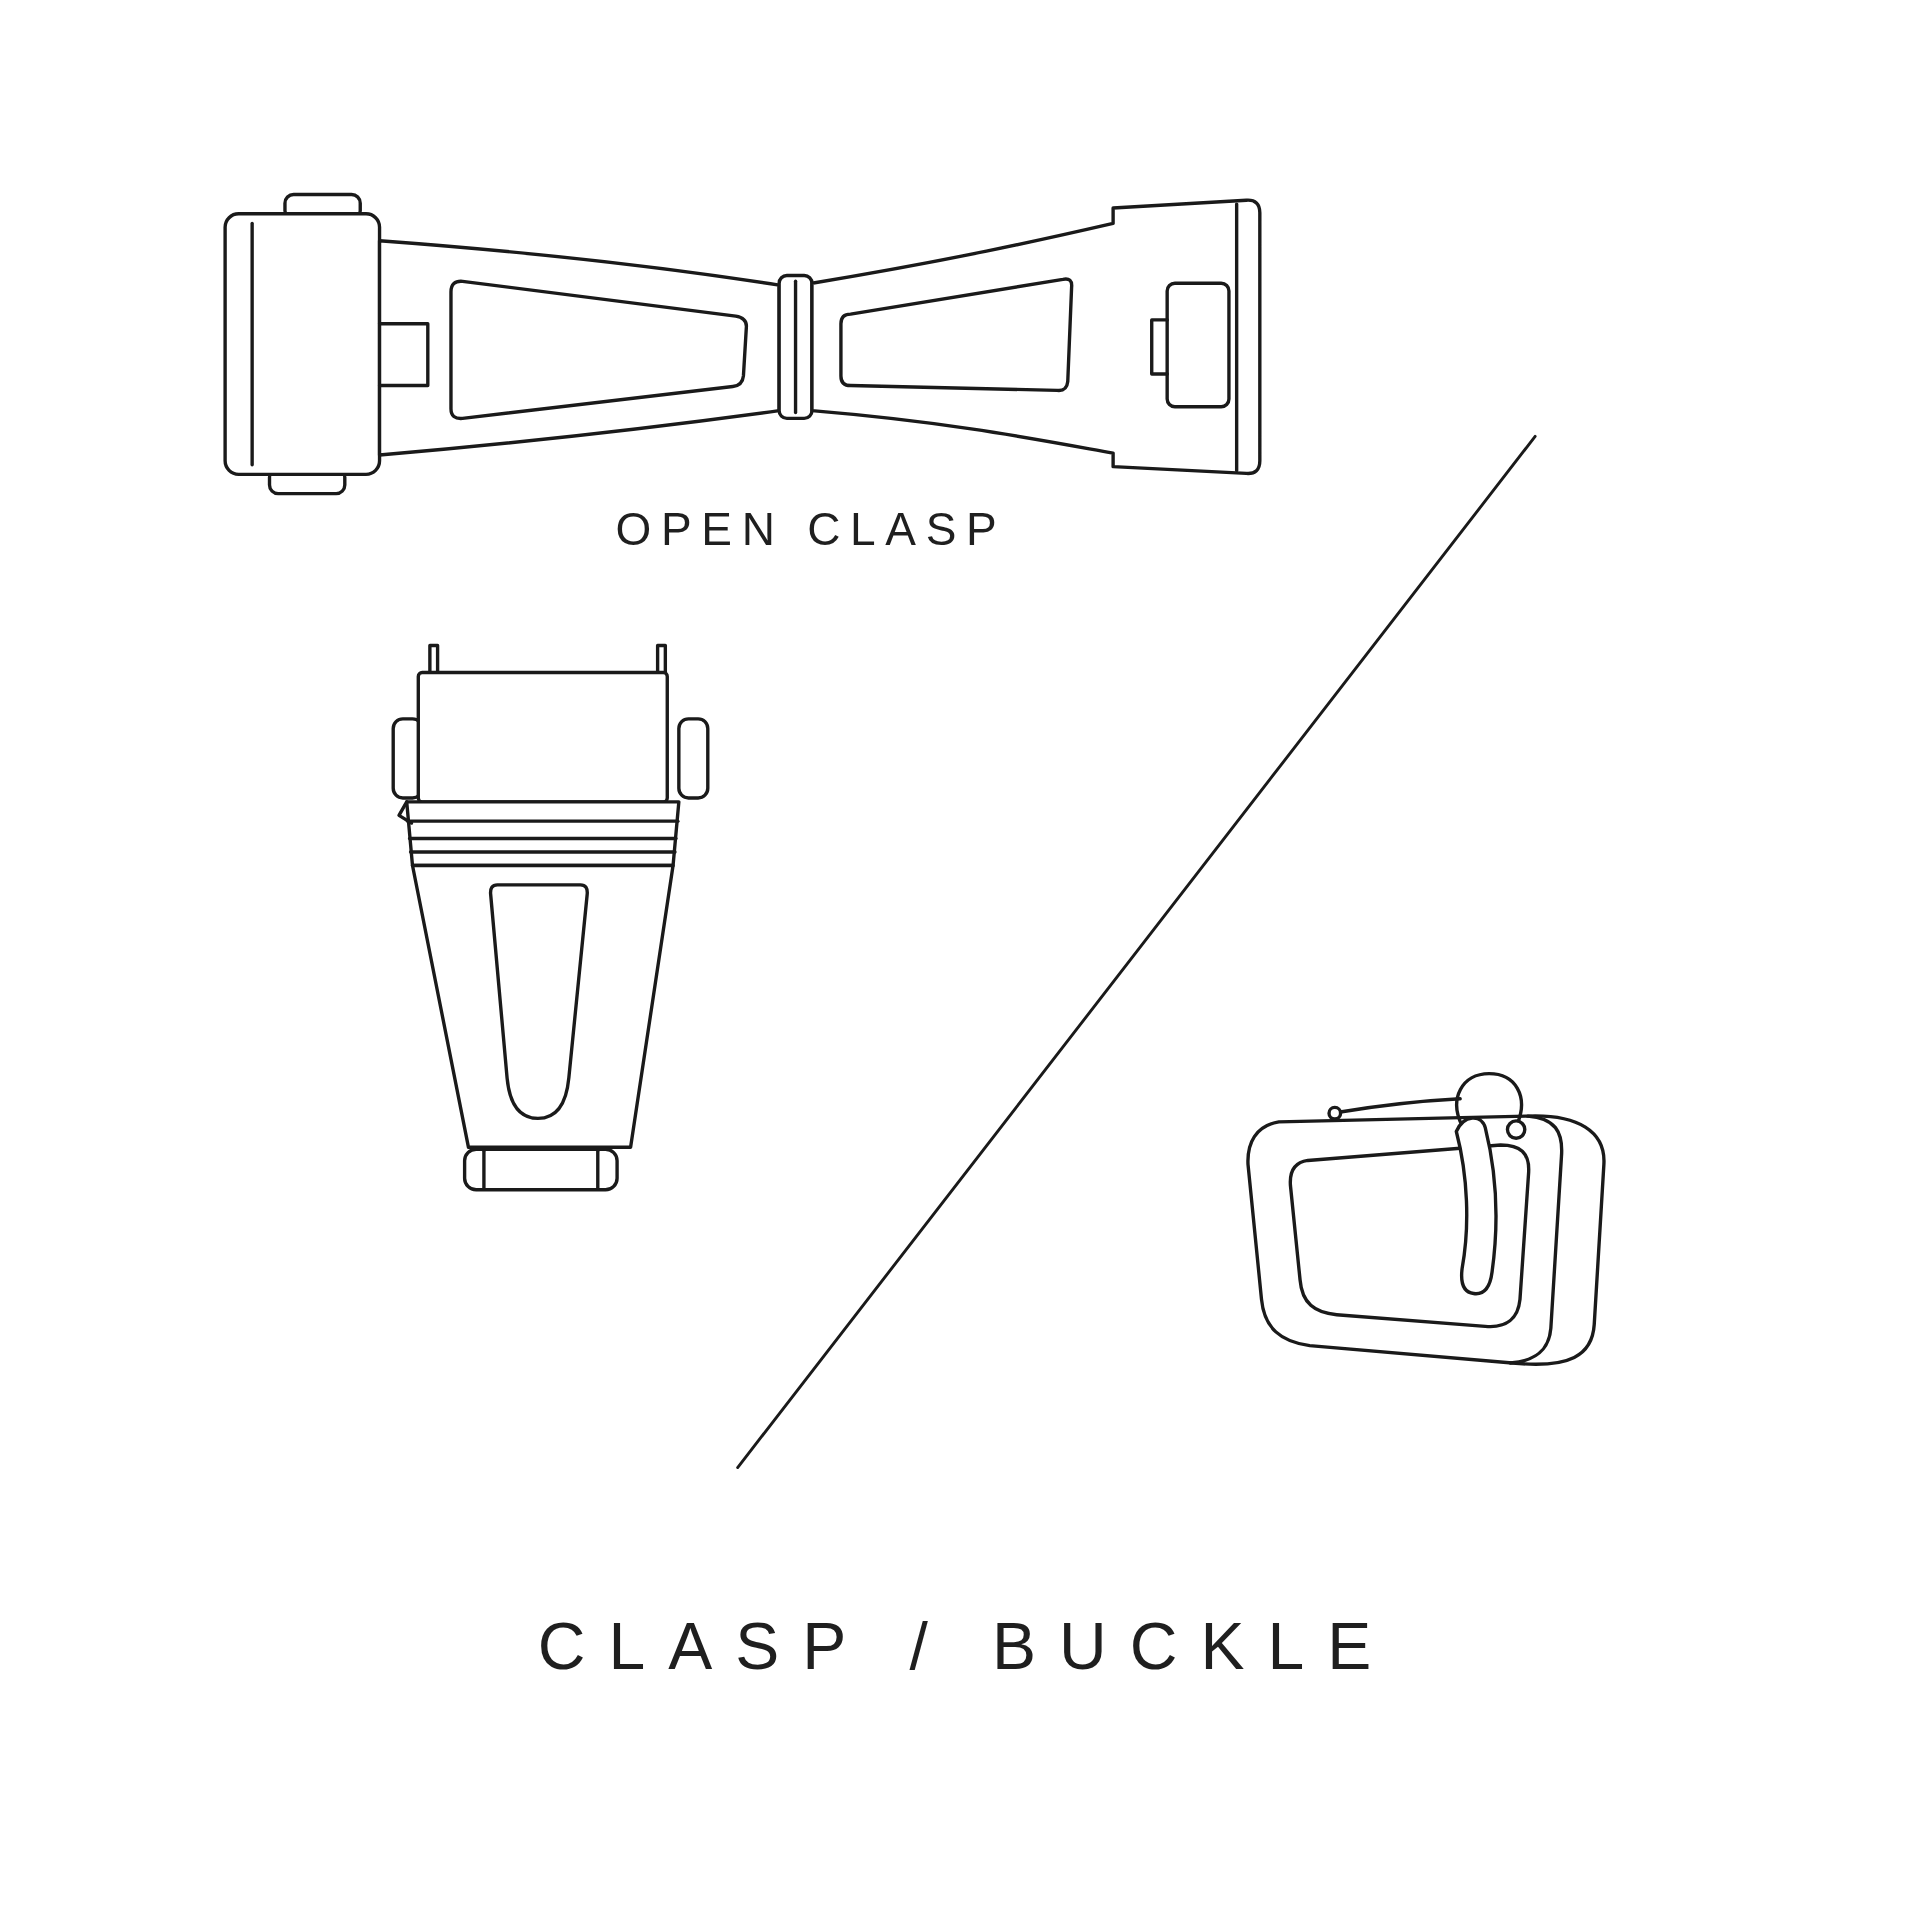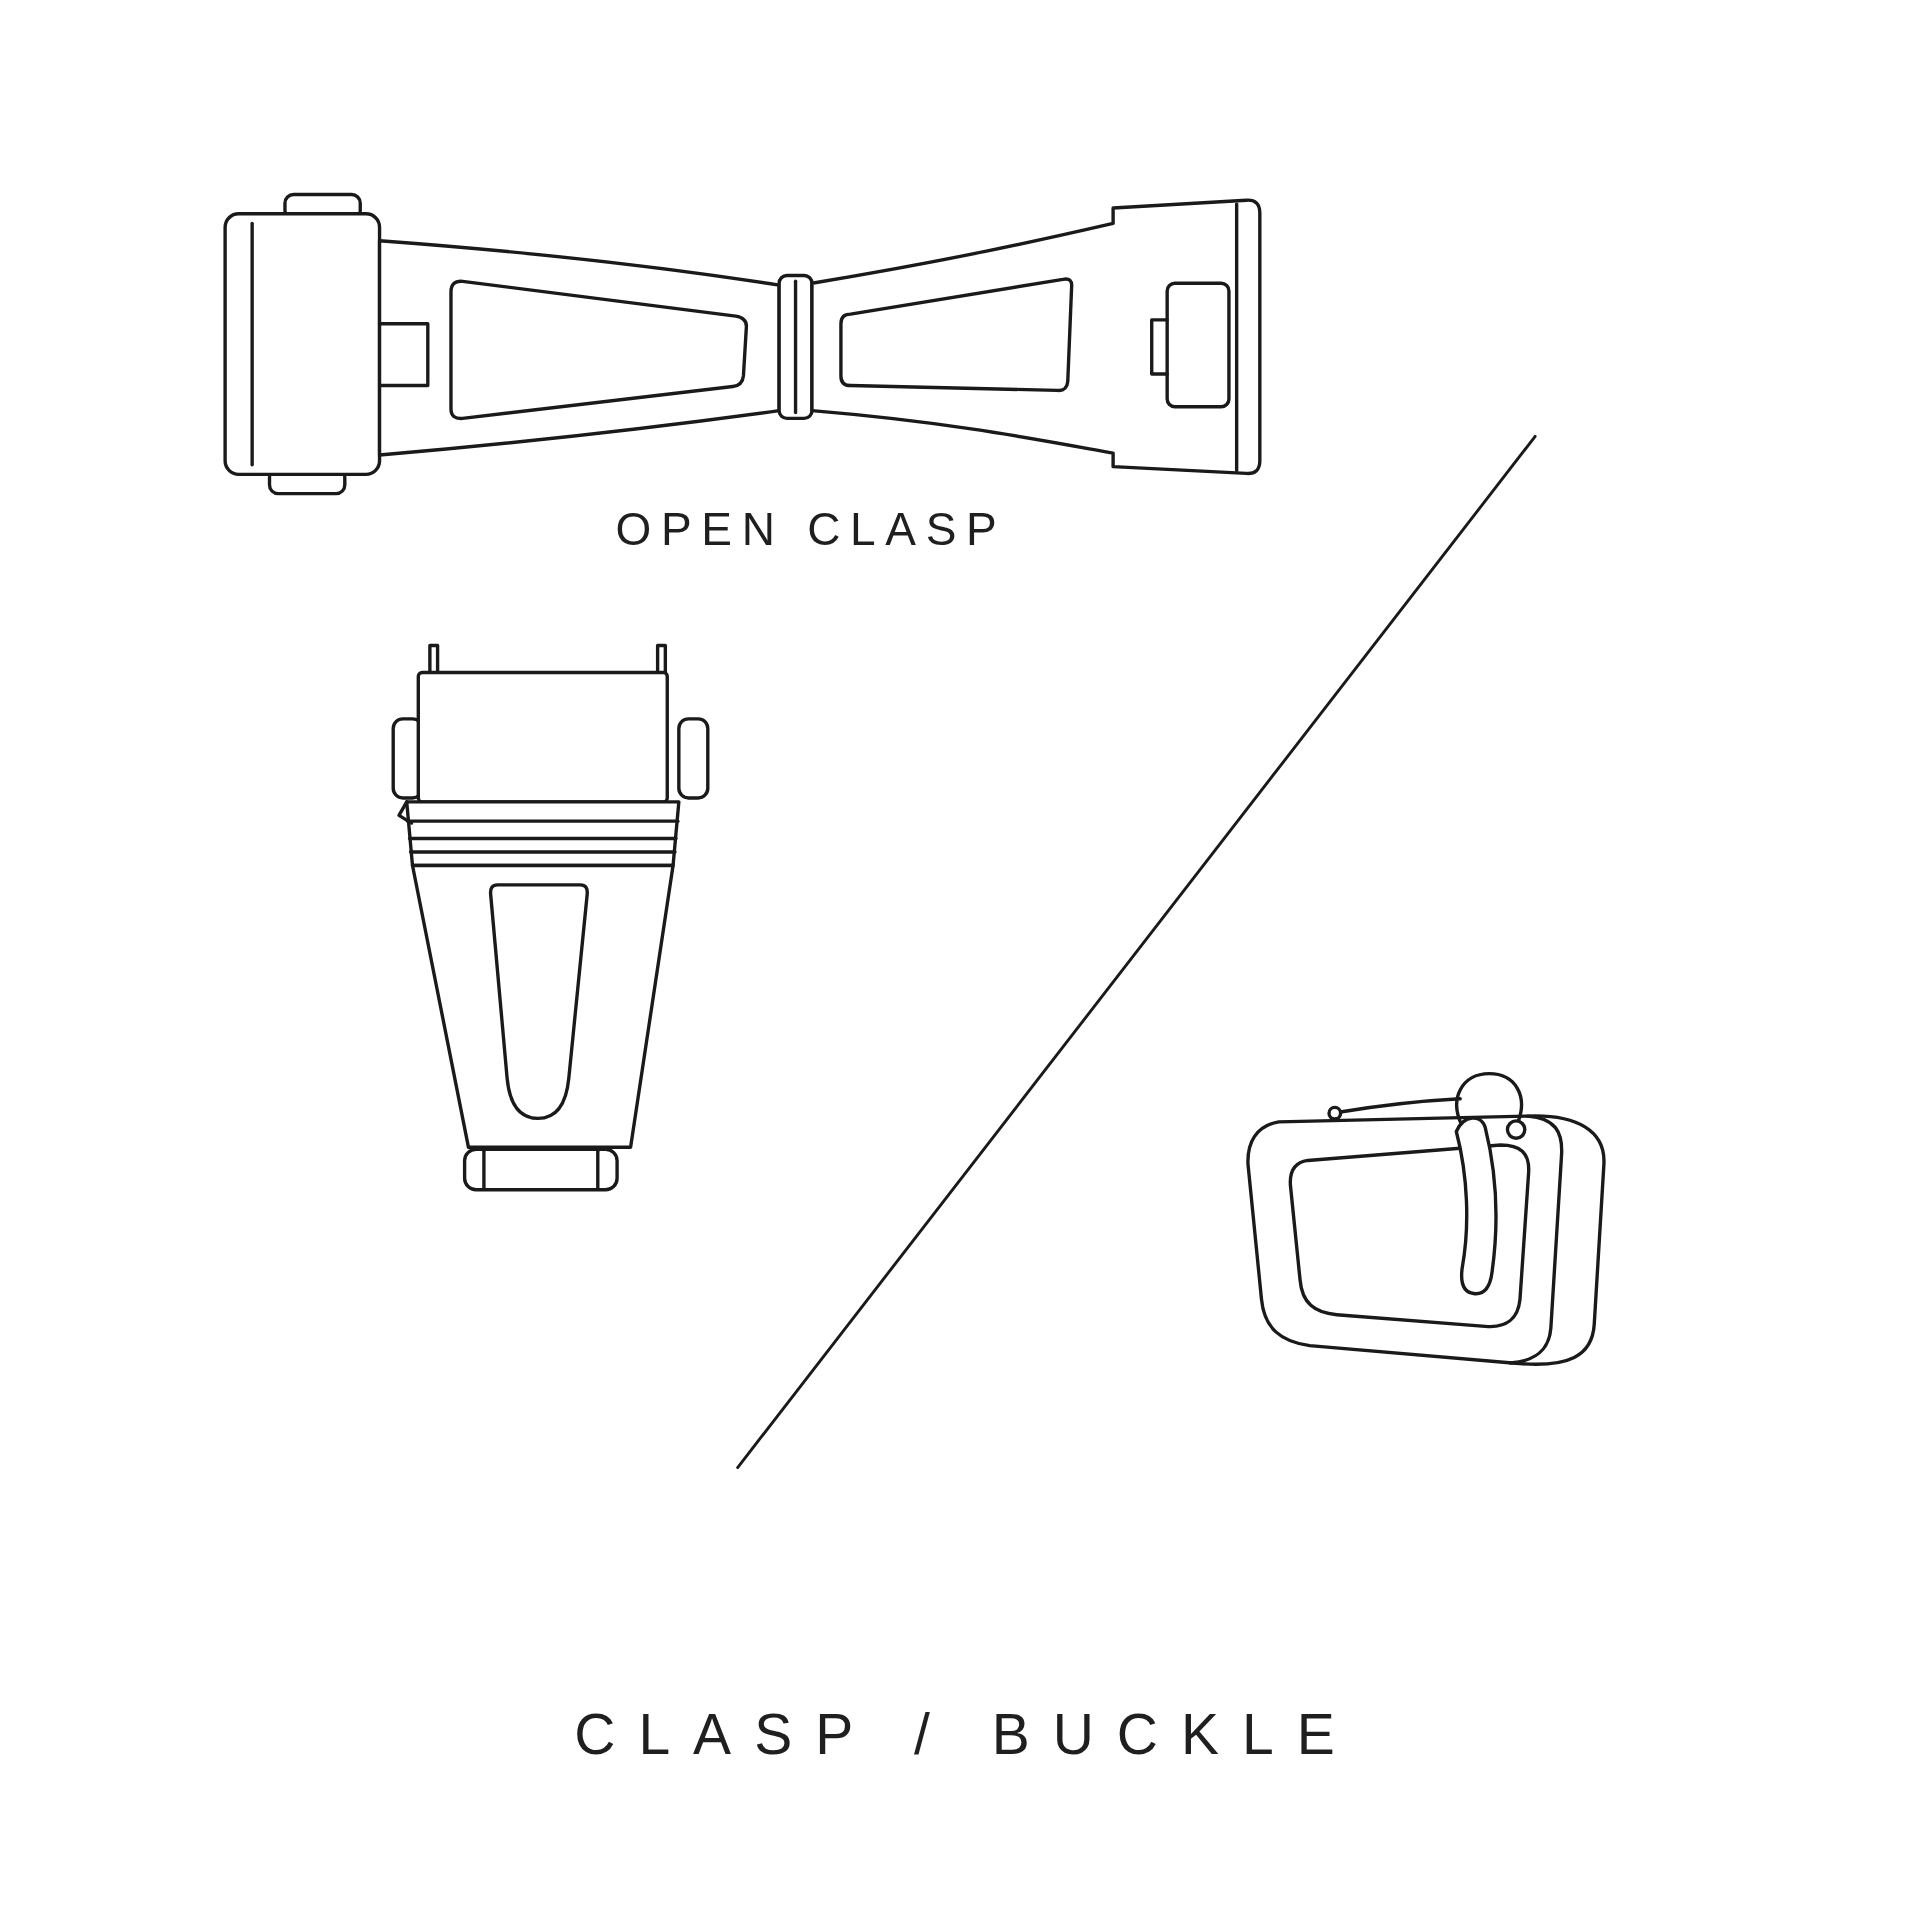--- a/index.html
+++ b/index.html
@@ -18,21 +18,21 @@
   .thin { stroke-width: 3; }
   .label {
     position: absolute;
     color: #1f1f1f;
     text-align: center;
     font-weight: 500;
     white-space: nowrap;
   }
   .label-open   { left: 526px; top: 502px;  width: 570px;  font-size: 46px; letter-spacing: 9.7px; }
   .label-closed { left: 340px; top: 1224px; width: 386px;  font-size: 46px; letter-spacing: 9.7px; }
-  .label-title  { left: 290px; top: 1701px; width: 1352px; font-size: 57px; letter-spacing: 23px; }
+  .label-title  { left: 290px; top: 1608px; width: 1352px; font-size: 66px; letter-spacing: 23px; }
 </style>
 </head>
 <body>
 
 <div class="canvas">
 
   <svg style="left:0; top:0;" width="1931" height="1931" viewBox="0 0 2000 2000">
     <line class="ln thin" x1="1590" y1="452" x2="764" y2="1520"></line>
   </svg>
 

